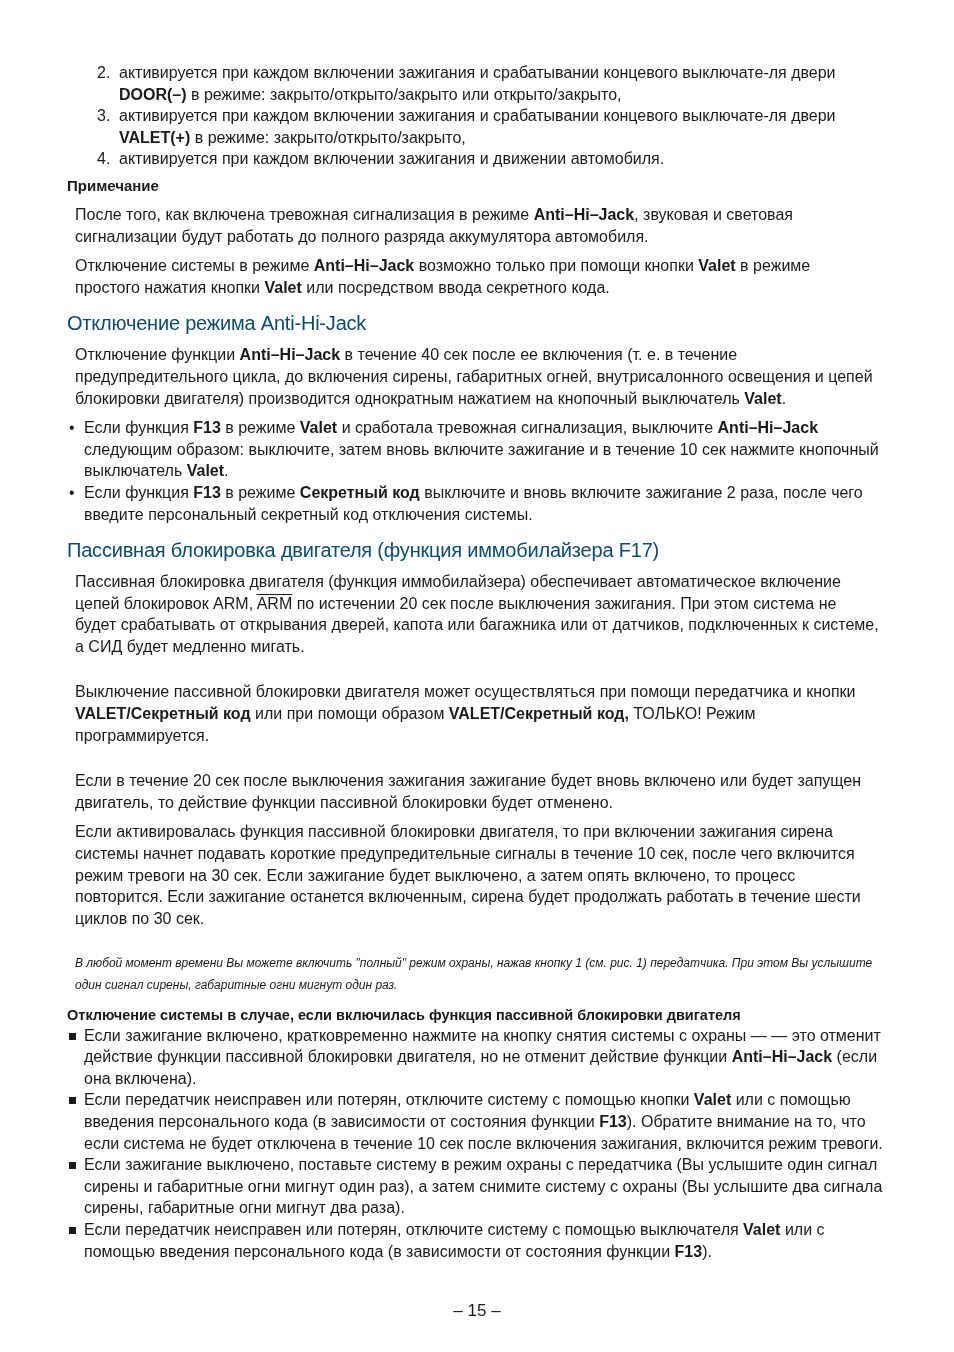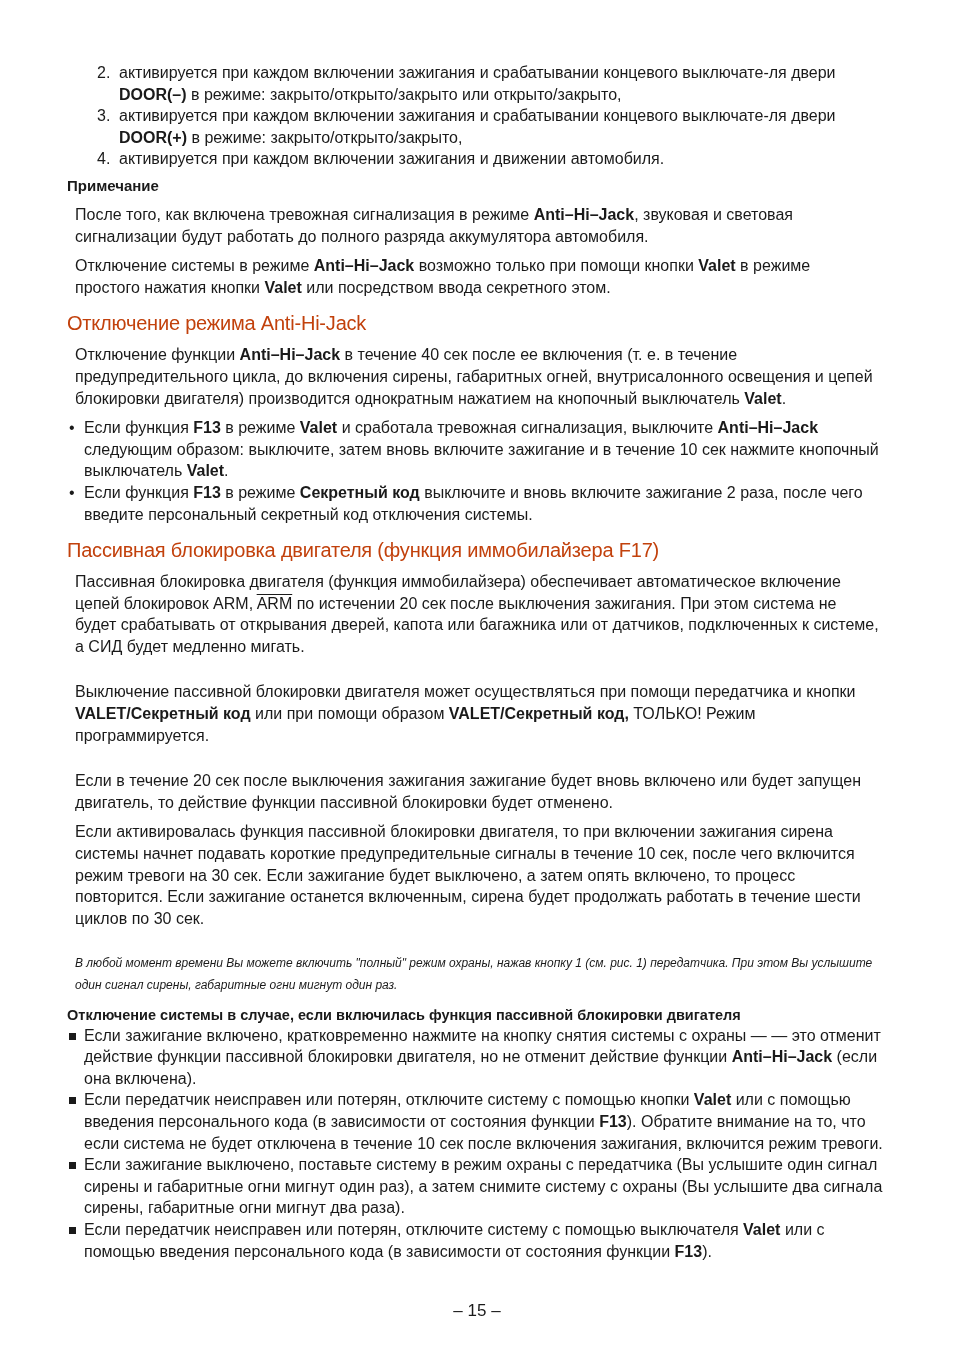--- a/index.html
+++ b/index.html
@@ -12,46 +12,46 @@
   }
   .page { position: absolute; left: 67px; top: 62px; width: 820px; }
   b { font-weight: bold; }
   .ol { margin: 0; padding: 0; list-style: none; }
   .ol li { position: relative; padding-left: 52px; }
   .ol li .num { position: absolute; left: 30px; top: 0; }
   .note-title { font-weight: bold; font-size: 15px; margin-top: 6px; line-height: 20px; }
   p { margin: 8px; }
   .h2 {
     font-size: 20px; font-weight: normal; line-height: 26px;
-    margin: 12px 0 2px 0; letter-spacing: -0.2px; color: #c2410c;
+    margin: 12px 0 2px 0; letter-spacing: -0.2px; color: #0c4a6e;
   }
   .ul { margin: 0; padding: 0; list-style: none; }
   .ul li { position: relative; padding-left: 17px; }
   .ul li .bullet { position: absolute; left: 2px; top: 0; }
   .sq { display: inline-block; width: 7px; height: 7px; background: #1a1a1a; position: absolute; left: 2px; top: 8px; }
   .gap { height: 8px; }
   .small { font-size: 12px; font-style: italic; }
   .subhead { font-weight: bold; font-size: 14.5px; margin-top: 6px; line-height: 20px; }
   .overline { text-decoration: overline; }
   .footer { position: absolute; top: 1300px; left: 0; width: 954px; text-align: center; font-size: 17px; }
 </style>
 </head>
 <body>
 
 <div class="page">
 
   <ol class="ol">
     <li><span class="num">2.</span><span>активируется при каждом включении зажигания и срабатывании концевого выключате-ля двери </span><b>DOOR(–)</b><span> в режиме: закрыто/открыто/закрыто или открыто/закрыто,</span></li>
-    <li><span class="num">3.</span><span>активируется при каждом включении зажигания и срабатывании концевого выключате-ля двери </span><b>DOOR(+)</b><span> в режиме: закрыто/открыто/закрыто,</span></li>
+    <li><span class="num">3.</span><span>активируется при каждом включении зажигания и срабатывании концевого выключате-ля двери </span><b>VALET(+)</b><span> в режиме: закрыто/открыто/закрыто,</span></li>
     <li><span class="num">4.</span><span>активируется при каждом включении зажигания и движении автомобиля.</span></li>
   </ol>
 
   <div class="note-title">Примечание</div>
   <p><span>После того, как включена тревожная сигнализация в режиме </span><b>Anti–Hi–Jack</b><span>, звуковая и световая сигнализации будут работать до полного разряда аккумулятора автомобиля.</span></p>
-  <p><span>Отключение системы в режиме </span><b>Anti–Hi–Jack</b><span> возможно только при помощи кнопки </span><b>Valet</b><span> в режиме простого нажатия кнопки </span><b>Valet</b><span> или посредством ввода секретного этом.</span></p>
+  <p><span>Отключение системы в режиме </span><b>Anti–Hi–Jack</b><span> возможно только при помощи кнопки </span><b>Valet</b><span> в режиме простого нажатия кнопки </span><b>Valet</b><span> или посредством ввода секретного кода.</span></p>
 
   <div class="h2">Отключение режима Anti-Hi-Jack</div>
   <p><span>Отключение функции </span><b>Anti–Hi–Jack</b><span> в течение 40 сек после ее включения (т. е. в течение предупредительного цикла, до включения сирены, габаритных огней, внутрисалонного освещения и цепей блокировки двигателя) производится однократным нажатием на кнопочный выключатель </span><b>Valet</b><span>.</span></p>
   <ul class="ul">
     <li><span class="bullet">•</span><span>Если функция </span><b>F13</b><span> в режиме </span><b>Valet</b><span> и сработала тревожная сигнализация, выключите </span><b>Anti–Hi–Jack</b><span> следующим образом: выключите, затем вновь включите зажигание и в течение 10 сек нажмите кнопочный выключатель </span><b>Valet</b><span>.</span></li>
     <li><span class="bullet">•</span><span>Если функция </span><b>F13</b><span> в режиме </span><b>Секретный код</b><span> выключите и вновь включите зажигание 2 раза, после чего введите персональный секретный код отключения системы.</span></li>
   </ul>
 
   <div class="h2">Пассивная блокировка двигателя (функция иммобилайзера F17)</div>
   <p><span>Пассивная блокировка двигателя (функция иммобилайзера) обеспечивает автоматическое включение цепей блокировок ARM, </span><span class="overline">ARM</span><span> по истечении 20 сек после выключения зажигания. При этом система не будет срабатывать от открывания дверей, капота или багажника или от датчиков, подключенных к системе, а СИД будет медленно мигать.</span></p>

